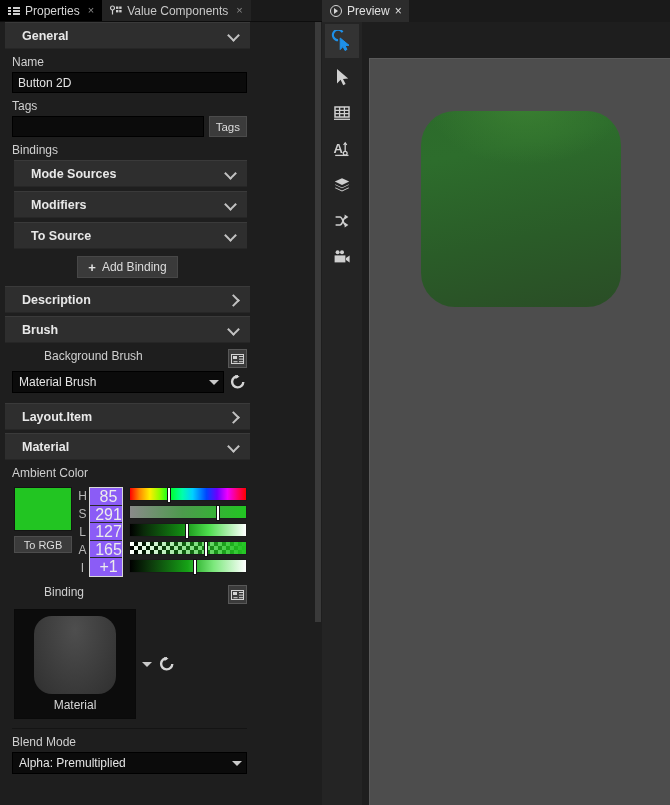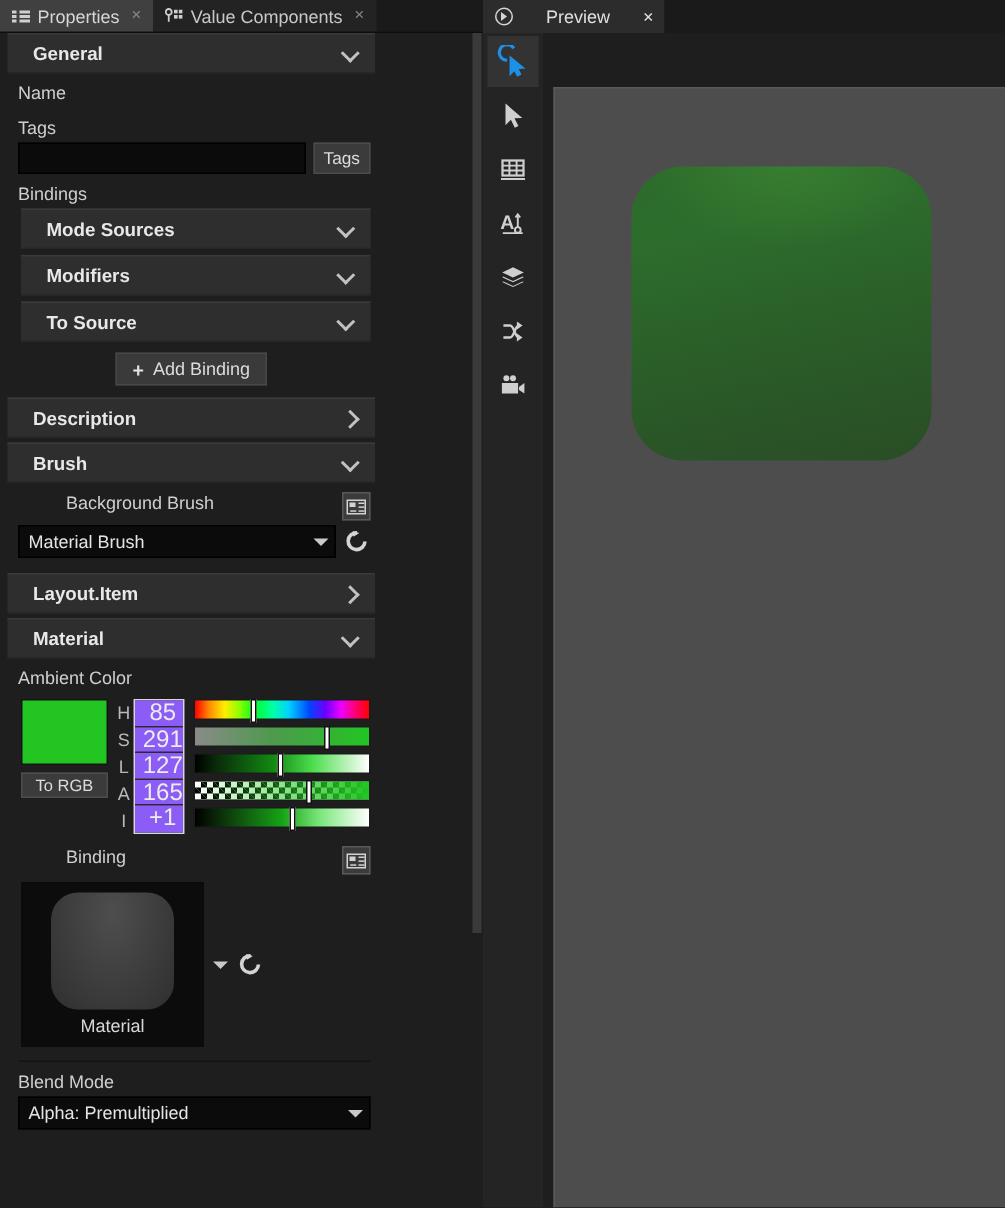--- a/index.html
+++ b/index.html
@@ -21,21 +21,21 @@
   }
   .tabbar {
     height: 22px; background: #1a1a1a;
     display: flex; align-items: stretch;
     border-bottom: 1px solid #0d0d0d;
   }
   .tab {
     display: flex; align-items: center; gap: 5px;
     padding: 0 7px 0 8px;
     font-size: 12px; color: #d6d6d6;
-    background: #404040;
+    background: #000000;
     position: relative;
   }
   .tab.inactive { background: #232323; color: #c8c8c8; }
   .tab .tab-ico { width: 12px; height: 12px; display: inline-block; position: relative; flex: none;}
   .tab .closex {
     font-size: 11px; color: #8a8a8a; margin-left: 2px; line-height: 1;
     padding: 0 1px;
   }
   .tabbar .filler { flex: 1; background: #1a1a1a; }
 
@@ -196,21 +196,21 @@
   }
   .scrollthumb {
     position: absolute; left: 1px; width: 6px; top: 0px; height: 600px;
     background: #3a3a3a;
   }
 
   
   .right-panel { flex: 1; height: 805px; background: #1e1e1e; position: relative; }
   .rtabbar { height: 22px; background: #1a1a1a; display:flex; }
   .rtab {
-    display:flex; align-items:center; gap:22px; padding: 0 7px 0 8px;
+    display:flex; align-items:center; gap:5px; padding: 0 7px 0 8px;
     font-size:12px; color:#e0e0e0; background:#2c2c2c;
   }
   .play-ico { width:12px; height:12px; border-radius:50%; border:1.4px solid #d5d5d5;
               position:relative; flex:none;}
   .play-ico::before{ content:""; position:absolute; left:3.4px; top:2.4px;
       border-left:4.5px solid #d5d5d5; border-top:3px solid transparent;
       border-bottom:3px solid transparent;}
 
   .toolstrip {
     position:absolute; top:22px; left:0; width:40px; bottom:0;
@@ -274,20 +274,23 @@
 
     <div class="panel-body">
       <div class="content">
 
         <div class="group">
           <span>General</span>
           <span class="chev"></span>
         </div>
 
         <div class="field-label">Name</div>
+        <div class="row">
+          <div class="txtinput">Button 2D</div>
+        </div>
 
         <div class="field-label">Tags</div>
         <div class="row">
           <div class="txtinput" style="max-width:263px"></div>
           <div class="btn-small">Tags</div>
         </div>
 
         <div class="field-label">Bindings</div>
 
         <div class="group sub">

